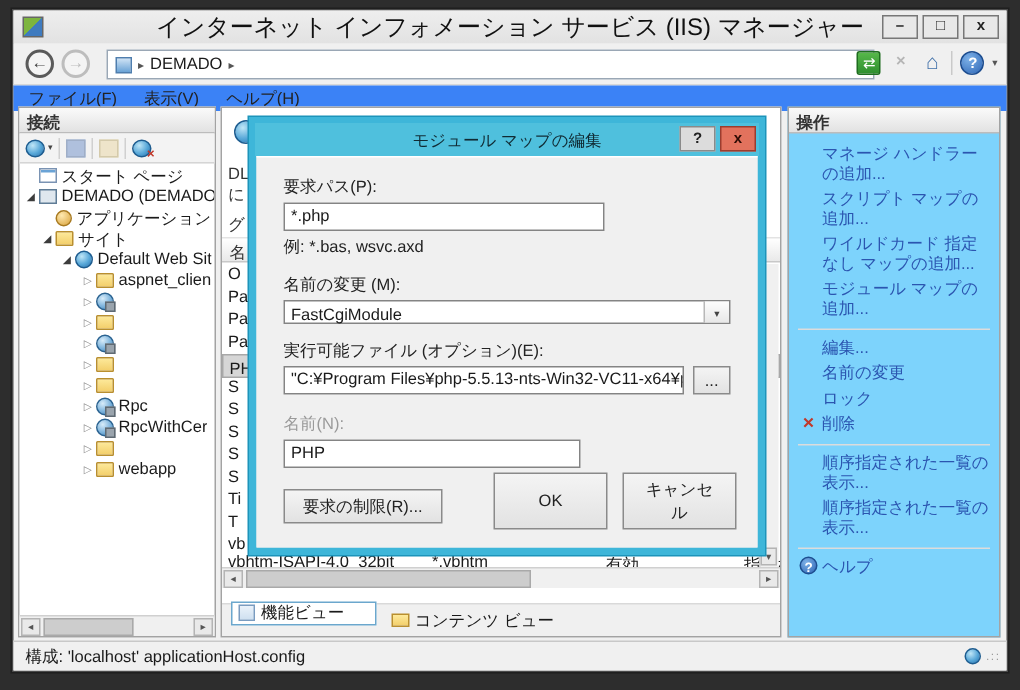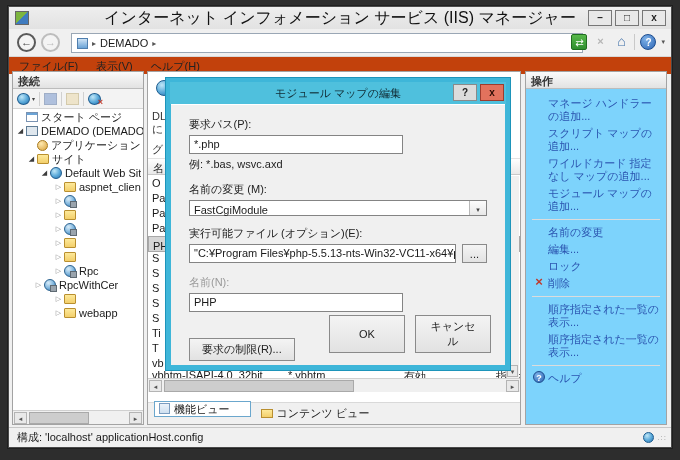--- a/index.html
+++ b/index.html
@@ -26,21 +26,21 @@
   .addr-icons { position:absolute; right:6px; top:5px; display:flex; align-items:center; gap:5px; }
   .aico { width:16px; height:16px; text-align:center; line-height:15px; font-size:11px; }
   .aico.green { background:linear-gradient(#57b84a,#2f8f2f); color:#fff; border:1px solid #1f6d1f; border-radius:2px; font-size:10px; }
   .aico.gray-x { color:#b5b5b5; font-weight:bold; }
   .aico.home { color:#3f6fa8; font-size:14px; }
   .aico.help { background:radial-gradient(circle at 35% 30%,#7db1e8,#2e66b5); color:#fff; border-radius:50%; font-weight:bold; font-size:10px; border:1px solid #1d4d8f; }
   .vsep { width:1px; height:16px; background:#c9c9c9; }
   .dd-caret { font-size:7px; color:#555; }
 
   
-  .menubar { position:absolute; left:0; top:50px; width:100%; height:17px; display:flex; align-items:flex-end; gap:18px; padding-left:10px; background:#c2410c; }
+  .menubar { position:absolute; left:0; top:50px; width:100%; height:17px; display:flex; align-items:center; gap:18px; padding-left:10px; background:#3b82f6; }
   .menu-item { font-size:11px; color:#222; }
 
   
   .panel-hdr { height:17px; background:linear-gradient(#fafafa,#e2e2e2); border-bottom:1px solid #bcbcbc; font-weight:bold; padding:2px 5px; color:#333; }
 
   .left-panel { position:absolute; left:3px; top:64px; width:132px; height:354px; background:#fff; border:1px solid #a3a3a3; }
   .lp-toolbar { height:20px; background:#f3f3f3; border-bottom:1px solid #d5d5d5; display:flex; align-items:center; gap:4px; padding:0 4px; }
   .tbico { width:13px; height:12px; position:relative; }
   .tbico.globe { border-radius:50%; background:radial-gradient(circle at 35% 30%,#bfe6f7,#57a7d8 55%,#2a6ea8); border:1px solid #1d5c8f; }
   .tbico.floppy { background:#5d83c4; border:1px solid #3a5c94; opacity:.45; }
@@ -225,21 +225,21 @@
       <div class="trow" style="padding-left:40px">
           <span class="exp closed"></span>
           <span class="ico folder"></span>
           <span class="tlabel"></span>
         </div>
       <div class="trow" style="padding-left:40px">
           <span class="exp closed"></span>
           <span class="ico app"></span>
           <span class="tlabel">Rpc</span>
         </div>
-      <div class="trow" style="padding-left:20px">
+      <div class="trow" style="padding-left:40px">
           <span class="exp closed"></span>
           <span class="ico app"></span>
           <span class="tlabel">RpcWithCer</span>
         </div>
       <div class="trow" style="padding-left:40px">
           <span class="exp closed"></span>
           <span class="ico folder"></span>
           <span class="tlabel"></span>
         </div>
       <div class="trow" style="padding-left:40px">
@@ -310,24 +310,24 @@
           <span class="link">スクリプト マップの追加...</span>
         </div>
       <div class="act-row">
           <span class="link">ワイルドカード 指定なし マップの追加...</span>
         </div>
       <div class="act-row">
           <span class="link">モジュール マップの追加...</span>
         </div>
       <div class="act-sep"></div>
       <div class="act-row">
+          <span class="link">編集...</span>
+        </div>
+      <div class="act-row">
           <span class="link">名前の変更</span>
-        </div>
-      <div class="act-row">
-          <span class="link">編集...</span>
         </div>
       <div class="act-row">
           <span class="link">ロック</span>
         </div>
       <div class="act-row">
           <span class="gut red-x">×</span>
           <span class="link">削除</span>
         </div>
       <div class="act-sep"></div>
       <div class="act-row">
@@ -373,21 +373,21 @@
       <span class="dd">▾</span>
     </div>
 
     <div class="dlabel">実行可能ファイル (オプション)(E):</div>
     <div class="exerow">
       <div class="tin" style="width:272px">"C:¥Program Files¥php-5.5.13-nts-Win32-VC11-x64¥php-cgi.ex</div>
       <button class="btn small">...</button>
     </div>
 
     <div class="dlabel dis">名前(N):</div>
-    <div class="tin" style="width:214px; margin-bottom:26px">PHP</div>
+    <div class="tin" style="width:198px; margin-bottom:14px">PHP</div>
 
     <button class="btn">要求の制限(R)...</button>
 
     <div class="dfoot">
       <button class="btn">OK</button>
       <button class="btn">キャンセル</button>
     </div>
   </div>
 </div>
 

